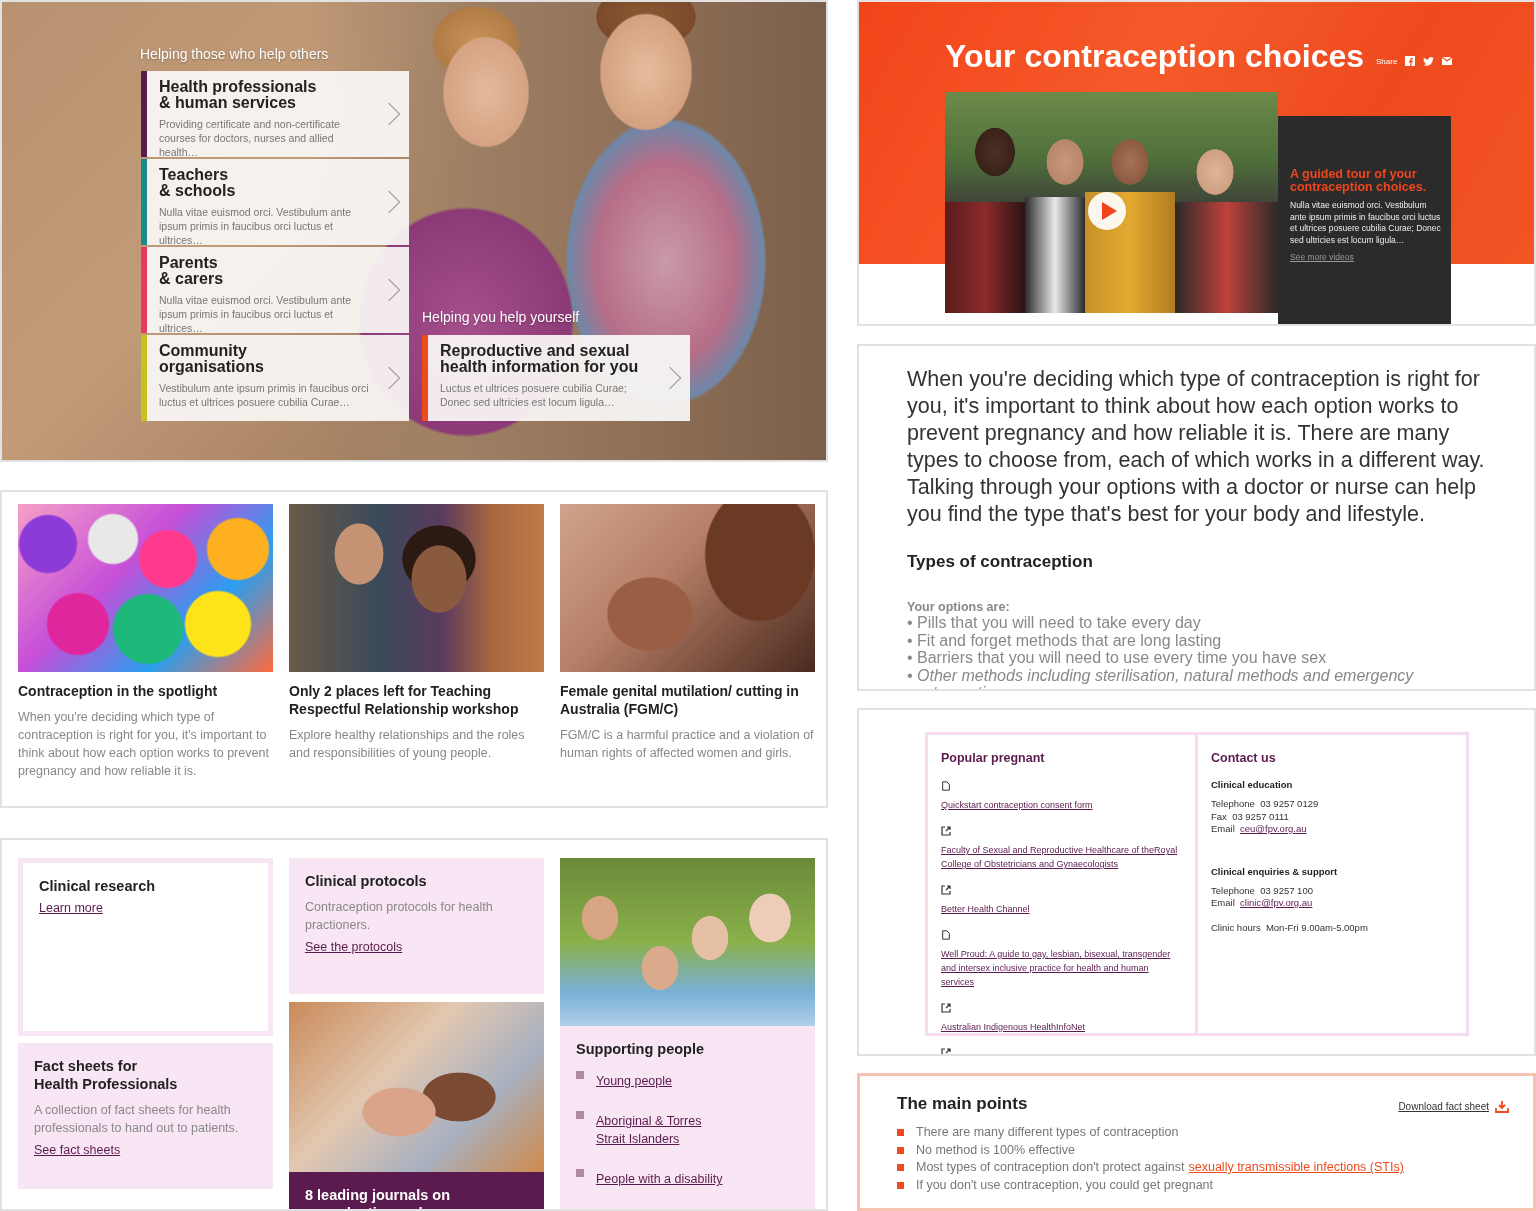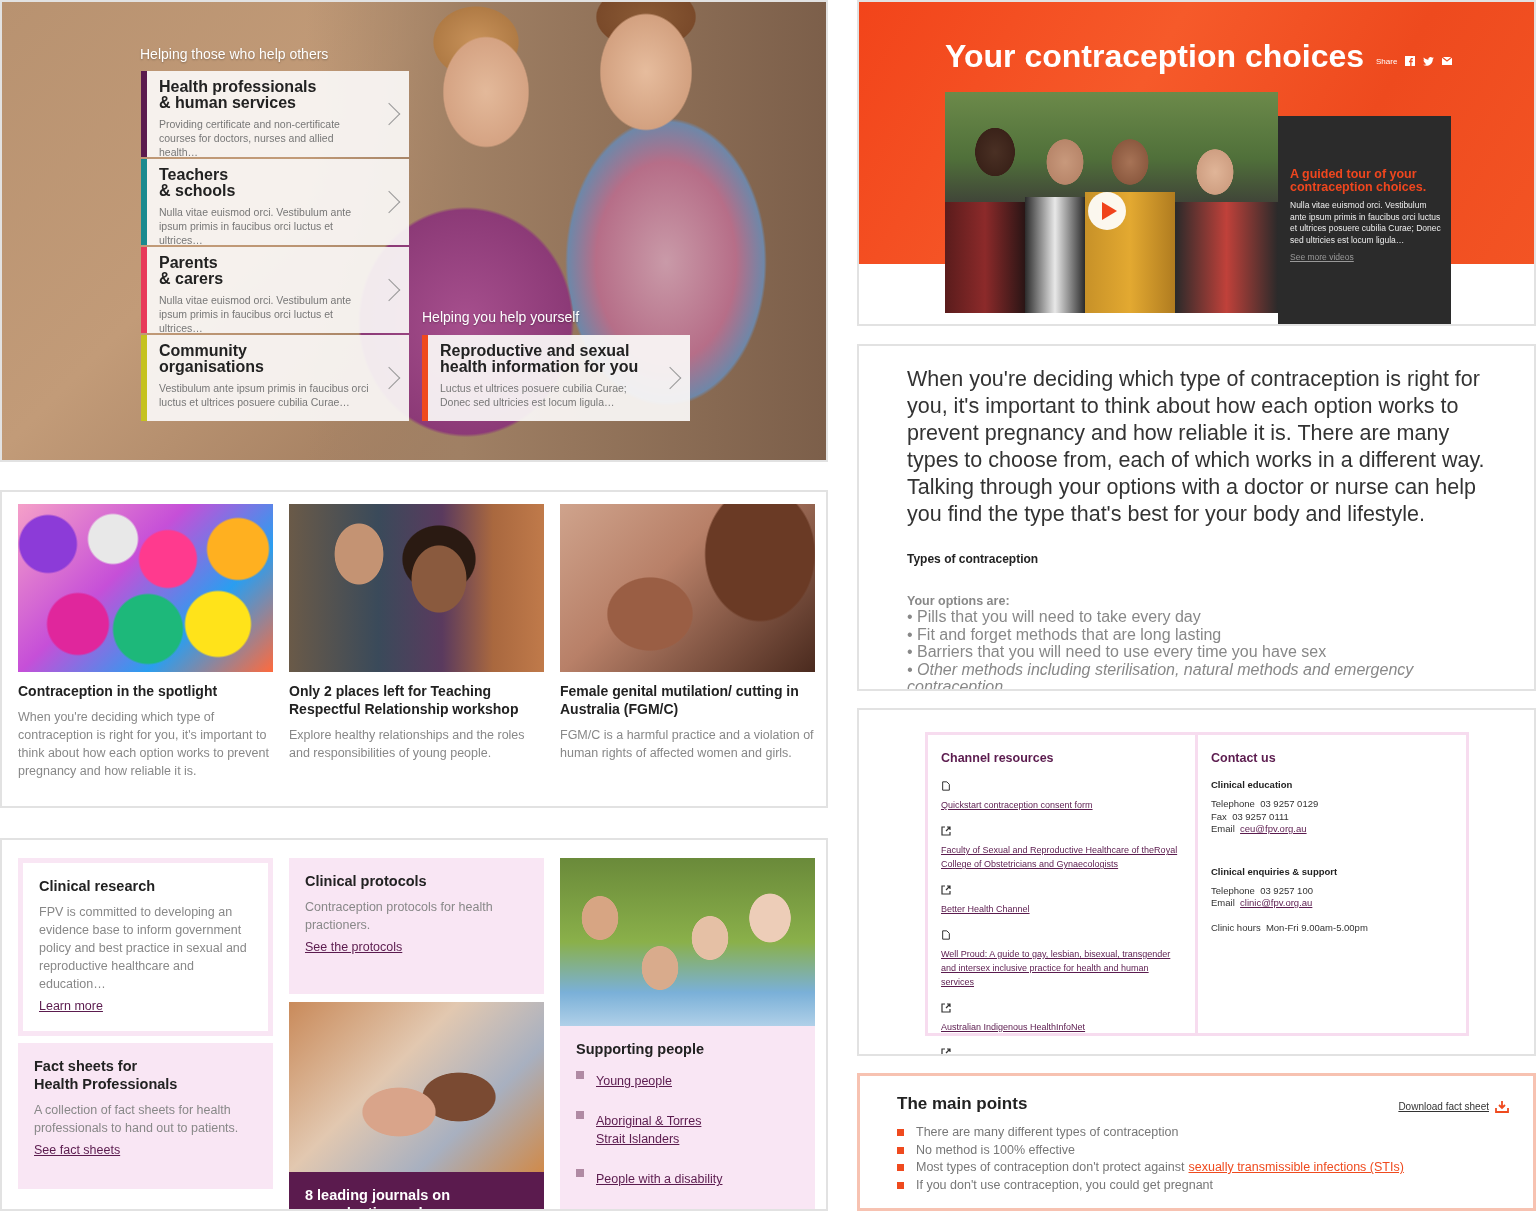--- a/index.html
+++ b/index.html
@@ -46,21 +46,21 @@
   .play-btn { position: absolute; left: 143px; top: 100px; width: 38px; height: 38px; border-radius: 50%; background: rgba(255,255,255,.92); }
   .play-btn::after { content: ""; position: absolute; left: 14px; top: 10px; border-left: 15px solid #f0431c; border-top: 9px solid transparent; border-bottom: 9px solid transparent; }
   .vp-side { position: absolute; left: 419px; top: 90px; width: 173px; height: 275px; background: #2b2b2b; padding: 52px 10px 16px 12px; margin-top: 24px; }
   .vp-side h4 { color: #f0461e; font-size: 12.5px; line-height: 13px; font-weight: bold; }
   .vp-side p { color: #eee; font-size: 8.5px; line-height: 11.5px; margin-top: 6px; }
   .vp-side a { display: block; color: #999; font-size: 8.5px; margin-top: 6px; text-decoration: underline; }
 
   
   #intro { left: 857px; top: 344px; width: 679px; height: 347px; padding: 20px 48px; }
   .intro-lead { font-size: 21.5px; line-height: 27px; color: #333; }
-  .intro-h { font-size: 12px; font-weight: bold; color: #222; margin-top: 24px; }
+  .intro-h { font-size: 17px; font-weight: bold; color: #222; margin-top: 24px; }
   .intro-sub { font-size: 12.5px; font-weight: bold; color: #888; margin-top: 28px; }
   .intro-list { list-style: none; font-size: 16px; color: #888; line-height: 17.5px; }
   .intro-list li::before { content: "• "; }
   .intro-list li.ital { font-style: italic; }
 
   
   #resources { left: 857px; top: 708px; width: 679px; height: 348px; }
   .res-box { position: absolute; left: 66px; top: 22px; width: 544px; height: 304px; border: 3px solid #f7dcef; display: flex; }
   .res-col { padding: 16px 13px; }
   .res-col.left { width: 270px; border-right: 3px solid #f7dcef; }
@@ -180,21 +180,21 @@
     <li>Pills that you will need to take every day</li>
     <li>Fit and forget methods that are long lasting</li>
     <li>Barriers that you will need to use every time you have sex</li>
     <li class="ital">Other methods including sterilisation, natural methods and emergency contraception.</li>
   </ul>
 </div>
 
 <div class="panel" id="resources">
   <div class="res-box">
     <div class="res-col left">
-      <div class="res-h">Channel resources</div>
+      <div class="res-h">Popular pregnant</div>
       <div class="res-item">
         <svg class="ico" viewBox="0 0 10 12">
             <path d="M1 1h5l3 3v7H1z" fill="none" stroke="#333" stroke-width="1.2"></path>
           </svg>
         <a>Quickstart contraception consent form</a>
       </div>
       <div class="res-item">
         <svg class="ico" viewBox="0 0 10 10">
             <path d="M4 1H1v8h8V6M6 1h3v3M9 1L5 5" fill="none" stroke="#333" stroke-width="1.2"></path>
           </svg>
@@ -300,21 +300,20 @@
       radial-gradient(ellipse 90px 110px at 200px 50px,#6a3a25 0 60%,transparent 62%),
       linear-gradient(135deg,#cfa38c 0%,#b88068 40%,#4a2a1e 100%);"></div>
     <h4>Female genital mutilation/ cutting in Australia (FGM/C)</h4>
     <p>FGM/C is a harmful practice and a violation of human rights of affected women and girls.</p>
   </div>
 </div>
 
 <div class="panel" id="bottom-left">
   <div class="bl-card" style="left:16px; top:18px; width:255px; height:178px; border:5px solid #f9e6f4; background:#fff;">
     <h4>Clinical research</h4>
-    <p>FPV is committed to developing an evidence base to inform government policy and best practice in sexual and reproductive healthcare and education…</p>
     <a>Learn more</a>
   </div>
   <div class="bl-card" style="left:16px; top:203px; width:255px; height:146px; background:#f9e6f4;">
     <h4 style="white-space:pre-line">Fact sheets for
 Health Professionals</h4>
     <p>A collection of fact sheets for health professionals to hand out to patients.</p>
     <a>See fact sheets</a>
   </div>
   <div class="bl-card" style="left:287px; top:18px; width:255px; height:136px; background:#f9e6f4;">
     <h4>Clinical protocols</h4>

